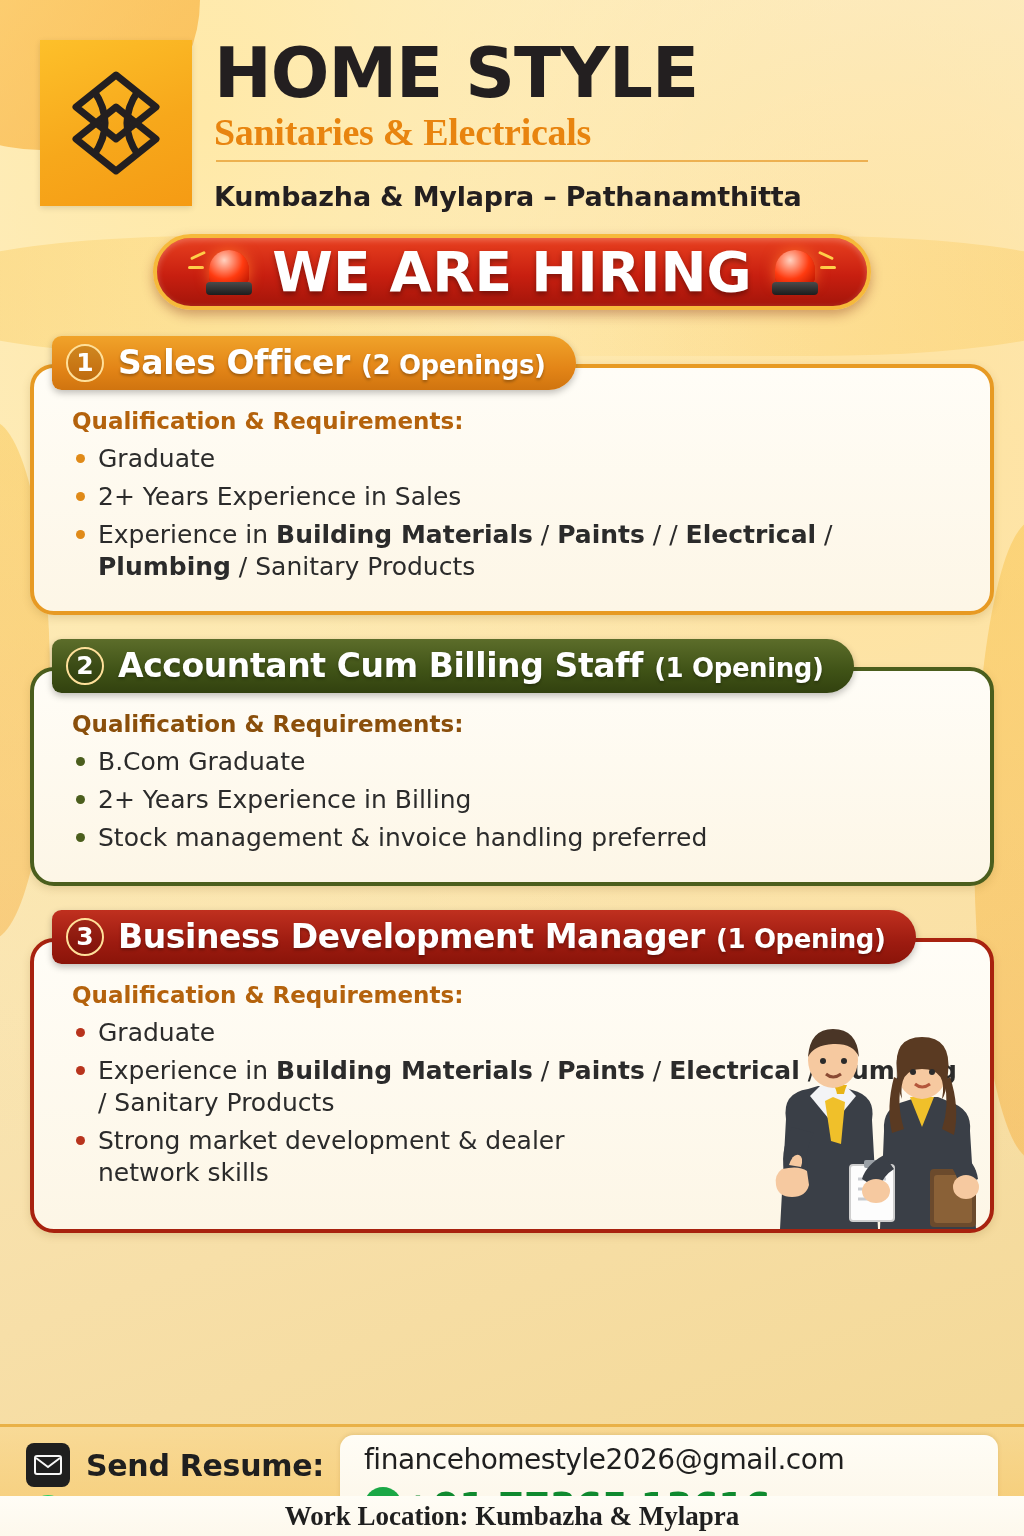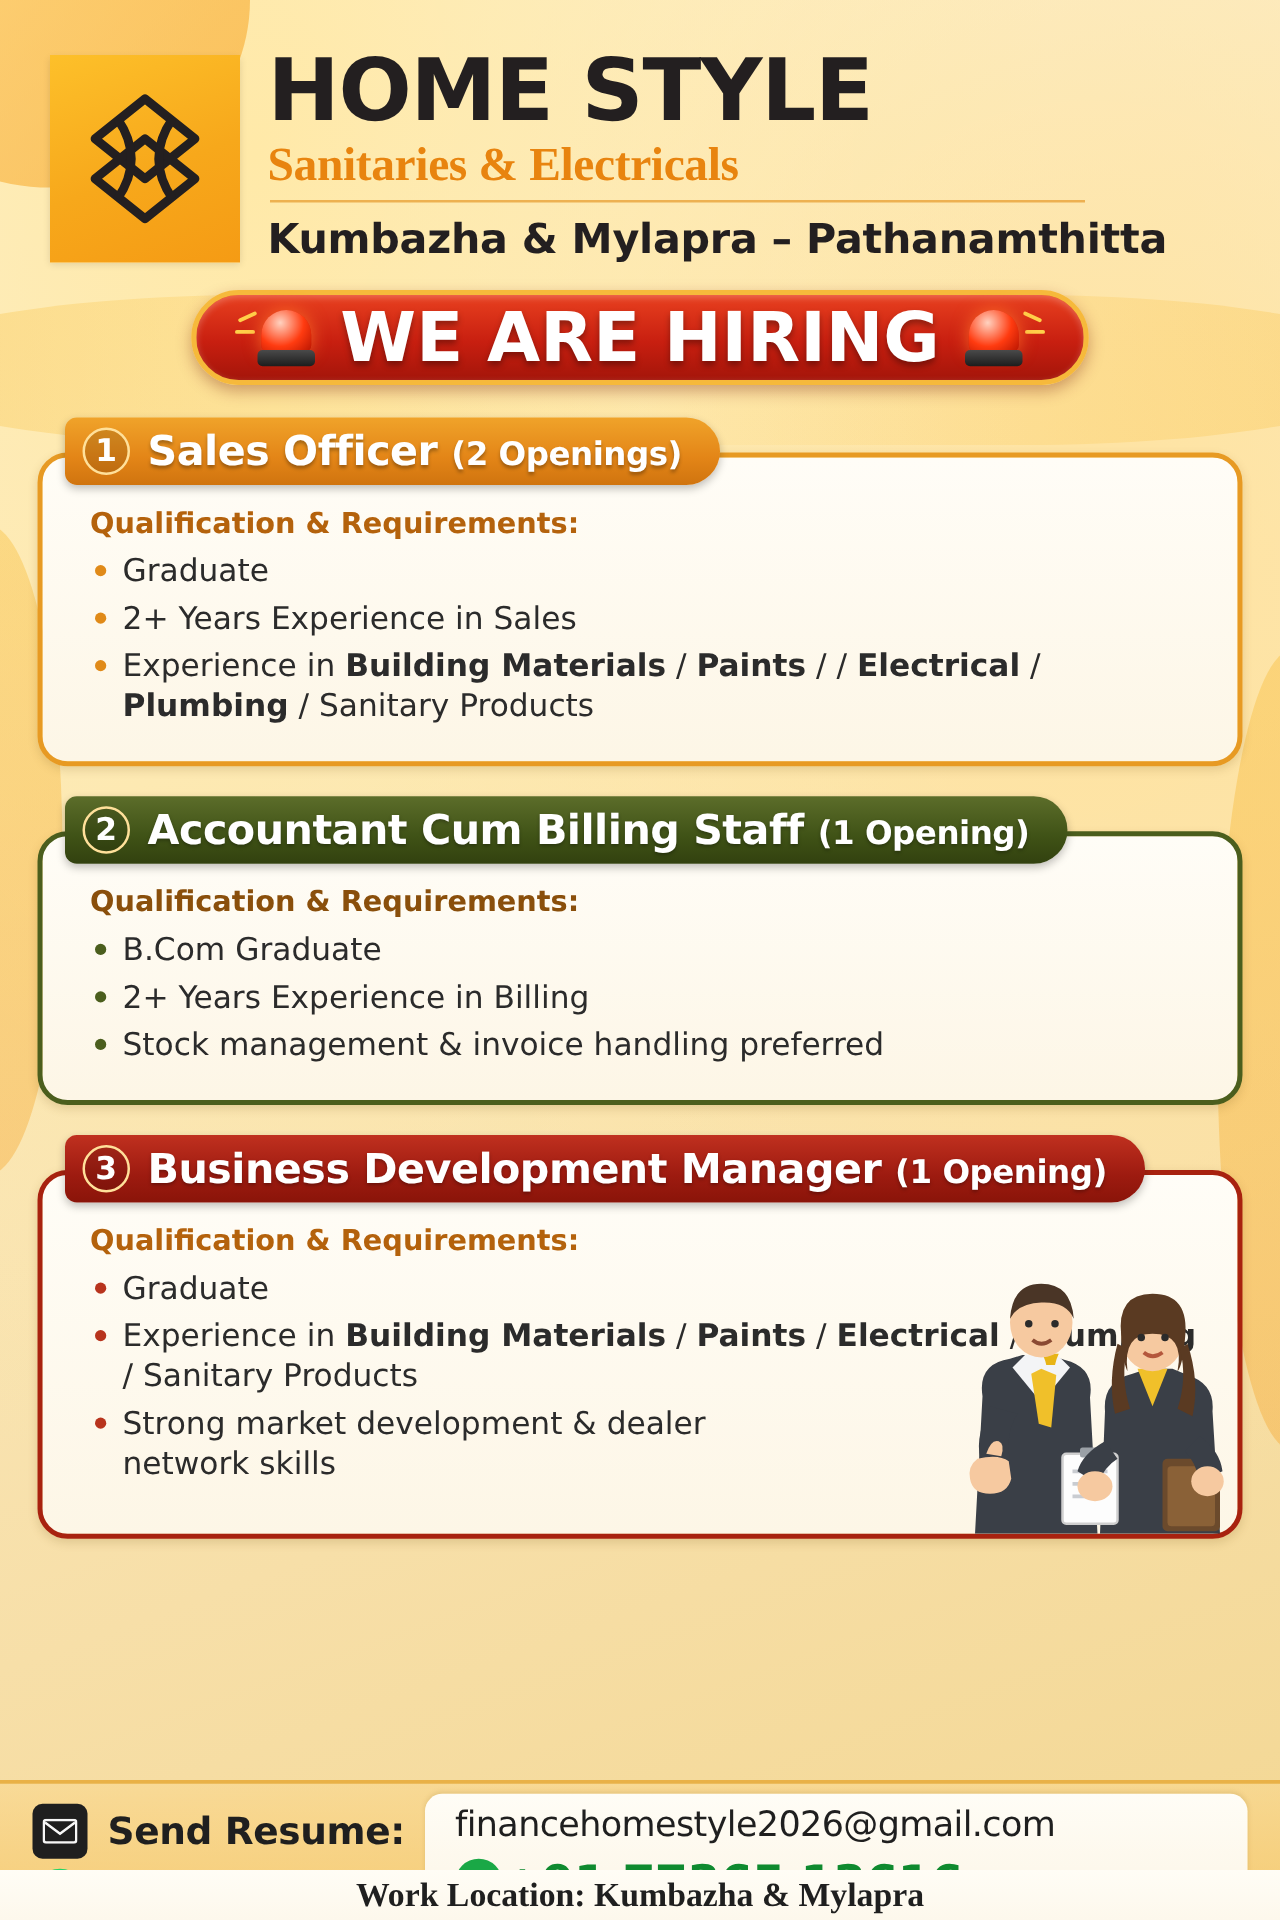--- a/index.html
+++ b/index.html
@@ -46,21 +46,21 @@
     width: 120px; height: 640px; right: -70px; top: 520px;
     border-radius: 50%;
     background: linear-gradient(180deg,#f7b728,#f59e1c);
     opacity: .35;
   }
 
   
   .header {
     position: relative;
     padding: 34px 40px 0 40px;
-    display: flex; align-items: flex-end; gap: 22px;
+    display: flex; align-items: center; gap: 22px;
   }
   .logo-box {
     width: 152px; height: 166px; flex: 0 0 152px;
     background: linear-gradient(160deg,#fdc02a 0%,#f7a81b 55%,#f59b14 100%);
     display: flex; align-items: center; justify-content: center;
     box-shadow: 0 2px 6px rgba(0,0,0,.12);
   }
   .logo-box svg { display: block; }
   .brand { padding-top: 6px; flex: 1 1 auto; }
   .brand-title {
@@ -75,21 +75,21 @@
   .brand-sub {
     font-size: 38px; font-weight: 700; color: #e8840f;
     margin-top: 2px; letter-spacing: -0.3px;
     font-family: Liberation Serif, serif;
   }
   .brand-rule {
     height: 2px; background: #e8a33a; margin: 6px 0 0 2px; width: 652px;
     opacity: .8;
   }
   .brand-loc {
-    font-size: 33px; font-weight: 700; color: #231f20; margin-top: 9px;
+    font-size: 27px; font-weight: 700; color: #231f20; margin-top: 19px;
     letter-spacing: -0.2px;
     font-family: "DejaVu Sans", sans-serif;
   }
 
   
   .hiring-wrap {
     position: relative; margin: 22px auto 0; width: 718px; height: 76px;
   }
   .hiring {
     position: absolute; inset: 0;

